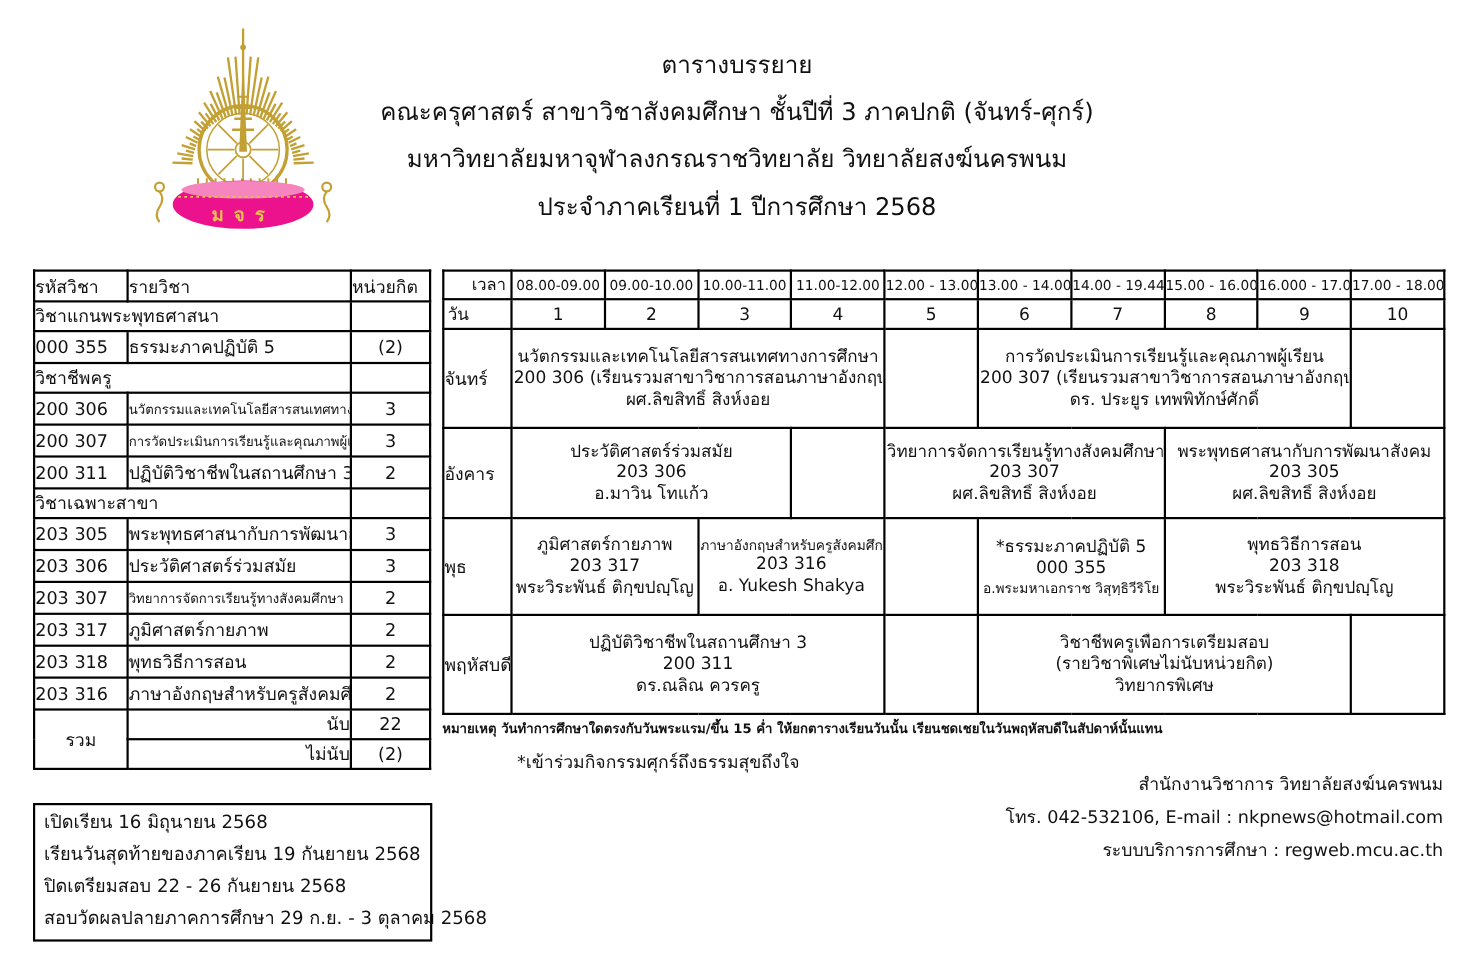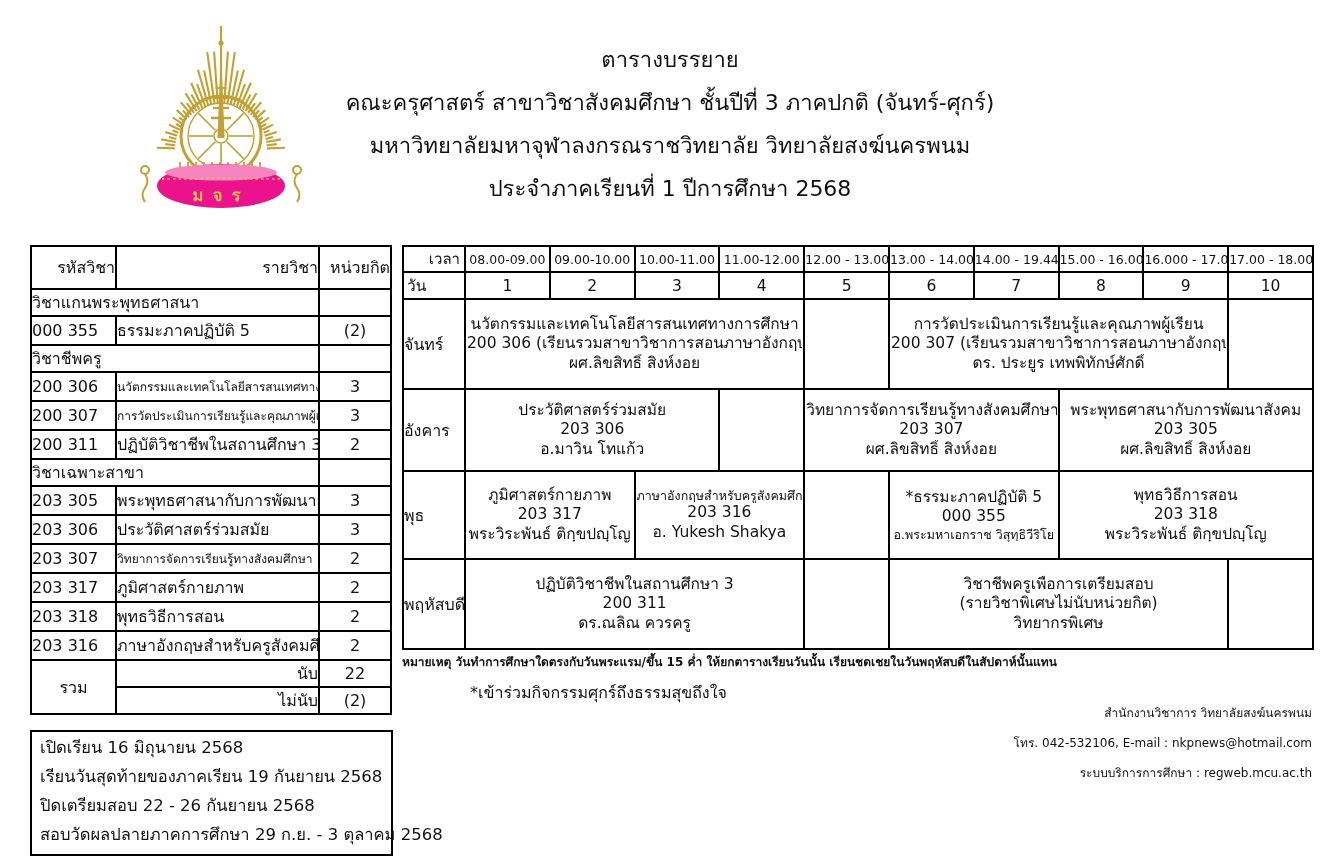--- a/index.html
+++ b/index.html
@@ -12,21 +12,21 @@
   .logo{position:absolute;left:128px;top:20px;width:186px;height:198px;}
   .titles{position:absolute;left:0;top:38px;width:1340px;text-align:center;}
   .titles .tline{font-size:22px;line-height:43px;white-space:nowrap;}
   .room-label{position:absolute;top:206px;right:28px;font-size:20px;white-space:nowrap;}
 
   
   table{border-collapse:collapse;}
   .course-table{position:absolute;left:30px;top:245px;width:360px;table-layout:fixed;}
   .course-table td,.course-table th{border:2px solid #000;font-weight:normal;
       font-size:16px;white-space:nowrap;overflow:hidden;padding:0;}
-  .course-table th{height:43px;text-align:right;}
+  .course-table th{height:28px;text-align:left;}
   .course-table .sec-row td{height:27px;}
   .course-table .course-row td{height:29px;}
   .course-table .total-row td{height:27px;}
   .td-code{padding-left:5px;}
   .td-name{padding-left:4px;font-size:15px;}
   .td-name.sm{font-size:12px;}
   .td-credit{text-align:center;}
   .td-sec{padding-left:4px;}
   .td-total-label{text-align:right;padding-right:5px;}
   .td-total-group{text-align:center;}
@@ -44,21 +44,21 @@
   .block .bl{font-size:15.5px;text-align:center;white-space:nowrap;overflow:hidden;line-height:1.25;}
   .block .bl.sm{font-size:12.5px;}
 
   
   .notes{position:absolute;left:402px;top:652px;width:930px;}
   .notes .n1{font-size:12px;white-space:nowrap;font-weight:bold;}
   .notes .n2{font-size:16px;margin-left:68px;margin-top:9px;white-space:nowrap;}
 
   
   .footer{position:absolute;right:28px;top:698px;text-align:right;}
-  .footer .fline{font-size:12px;line-height:30px;white-space:nowrap;}
+  .footer .fline{font-size:16px;line-height:30px;white-space:nowrap;}
 
   
   .calendar-box{position:absolute;left:30px;top:730px;width:363px;height:126px;
                 border:2px solid #000;padding:1px 0 0 8px;}
   .calendar-box .cline{font-size:16.5px;line-height:29px;white-space:nowrap;}
 
   
   .gold-s{stroke:var(--gold);fill:none;}
   .gold-f{fill:var(--gold);}
 </style>

